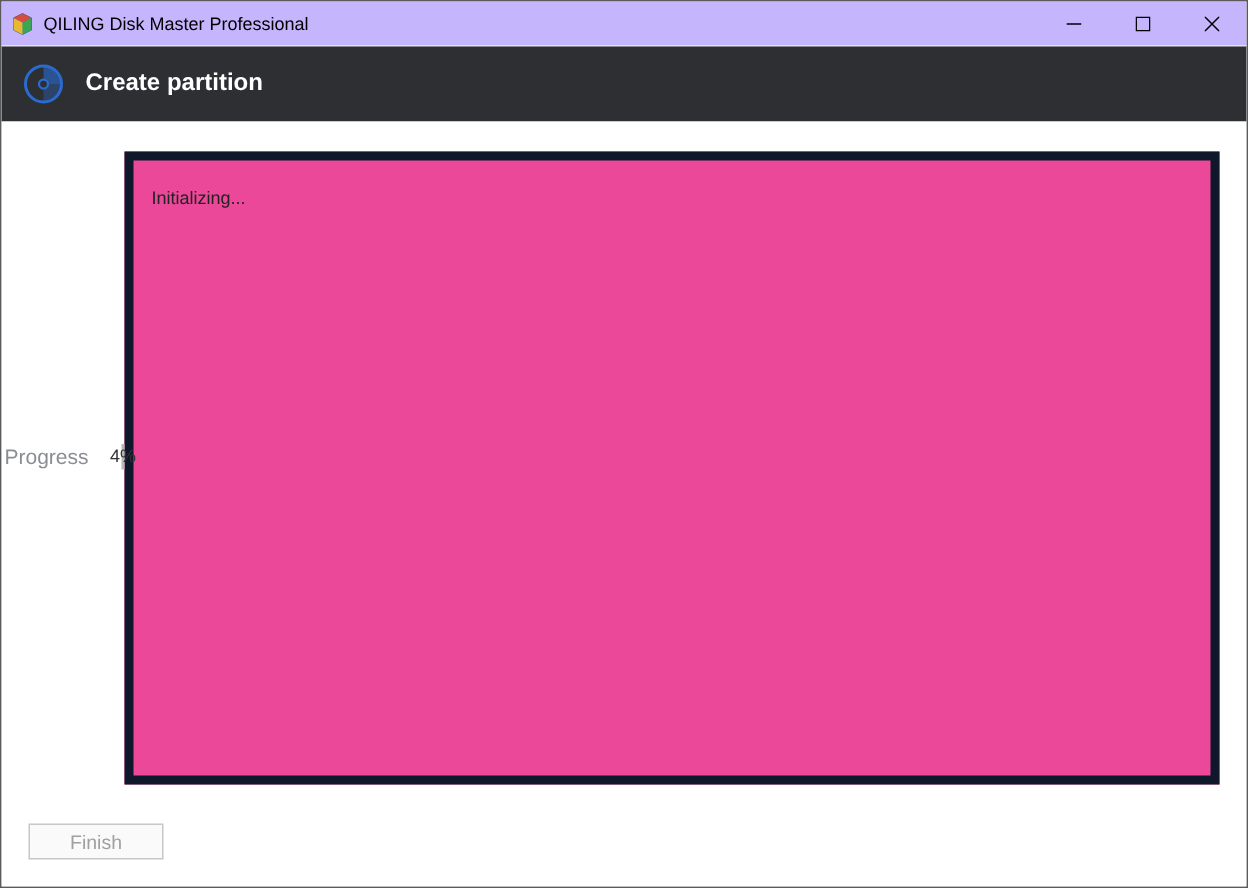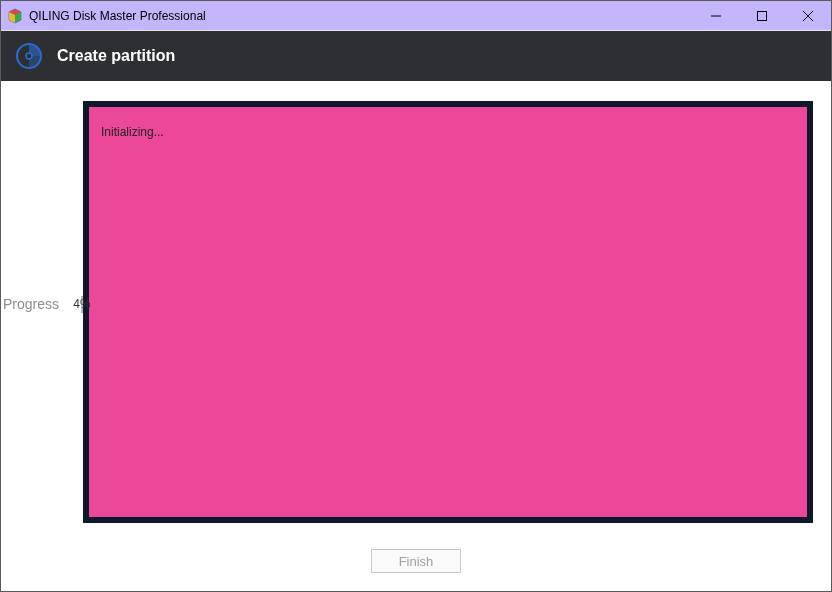--- a/index.html
+++ b/index.html
@@ -132,21 +132,21 @@
     font-size: 14px;
     color: #000;
   }
   .shutdown-row input[type=checkbox] {
     width: 14px; height: 14px;
     margin: 0 6px 0 0;
   }
 
   .button-row {
     display: flex;
-    justify-content: center;
+    justify-content: flex-start;
     gap: 10px;
     padding: 14px 18px 18px 18px;
     background: #fff;
   }
   .btn {
     width: 90px;
     height: 24px;
     border: 1px solid #8e9aaa;
     background: #fff;
     font-size: 13px;

